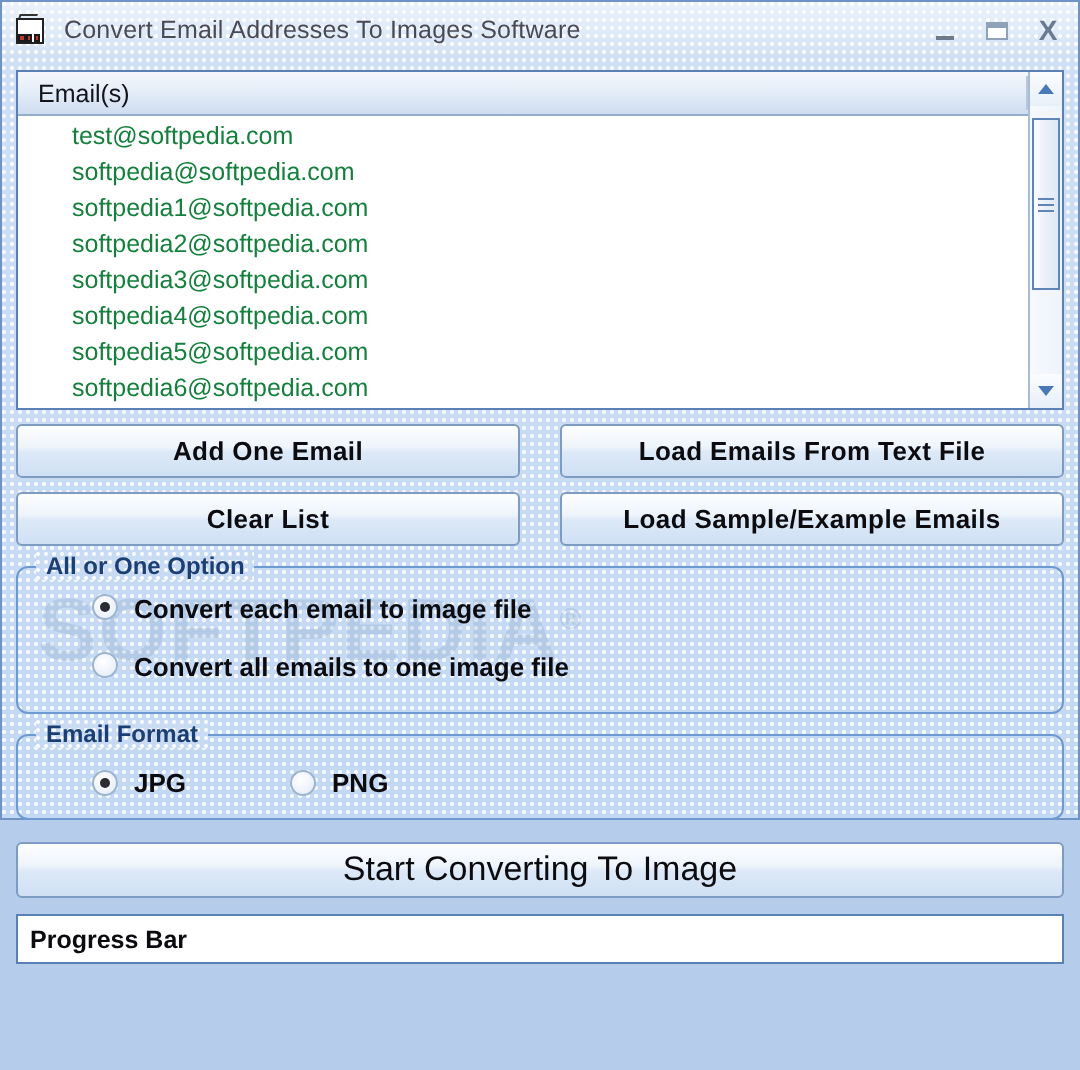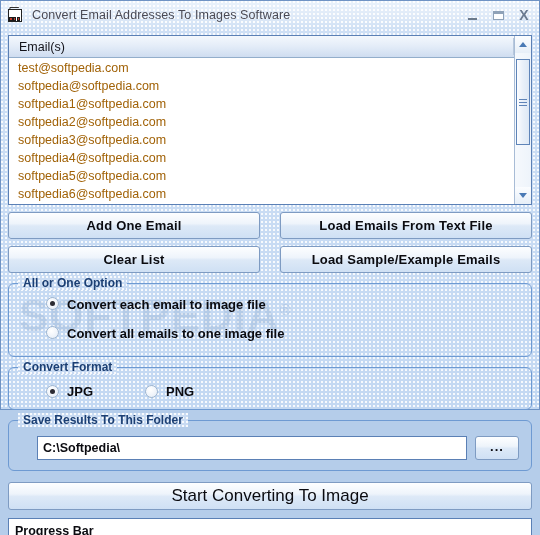--- a/index.html
+++ b/index.html
@@ -183,23 +183,23 @@
   }
   #list-body {
     flex: 1 1 auto;
     overflow: hidden;
     padding-top: 1px;
     background: #fff;
   }
   .list-item {
     height: 18px;
     line-height: 18px;
-    padding-left: 9px;
+    padding-left: 27px;
     font-size: 12.5px;
-    color: #a16207;
+    color: #15803d;
     white-space: nowrap;
   }
 
   
   #vscroll {
     width: 17px;
     flex: 0 0 17px;
     box-sizing: border-box;
     border-left: 1px solid #a8bcd6;
     background: linear-gradient(90deg, #f2f7fc 0%, #e9f0f9 100%);
@@ -513,40 +513,33 @@
         <span class="radio on"></span>
         <span class="radio-label">Convert each email to image file</span>
       </div>
       <div class="radio-line">
         <span class="radio"></span>
         <span class="radio-label">Convert all emails to one image file</span>
       </div>
     </div>
 
     <div class="group" id="format-group">
-      <div class="legend">Convert Format</div>
+      <div class="legend">Email Format</div>
       <div class="fmt-row">
         <div class="fmt-item">
           <span class="radio on"></span>
           <span class="radio-label">JPG</span>
         </div>
         <div class="fmt-item second">
           <span class="radio"></span>
           <span class="radio-label">PNG</span>
         </div>
       </div>
     </div>
 
-    <div class="group" id="folder-group">
-      <div class="legend">Save Results To This Folder</div>
-      <div id="folder-row">
-        <div id="folder-input">C:\Softpedia\</div>
-        <div id="browse-button">...</div>
-      </div>
-    </div>
 
     <div id="start-row">
       <div id="start-button">Start Converting To Image</div>
     </div>
 
     <div id="progress-bar">
       <span>Progress Bar</span>
     </div>
 
   </div>

